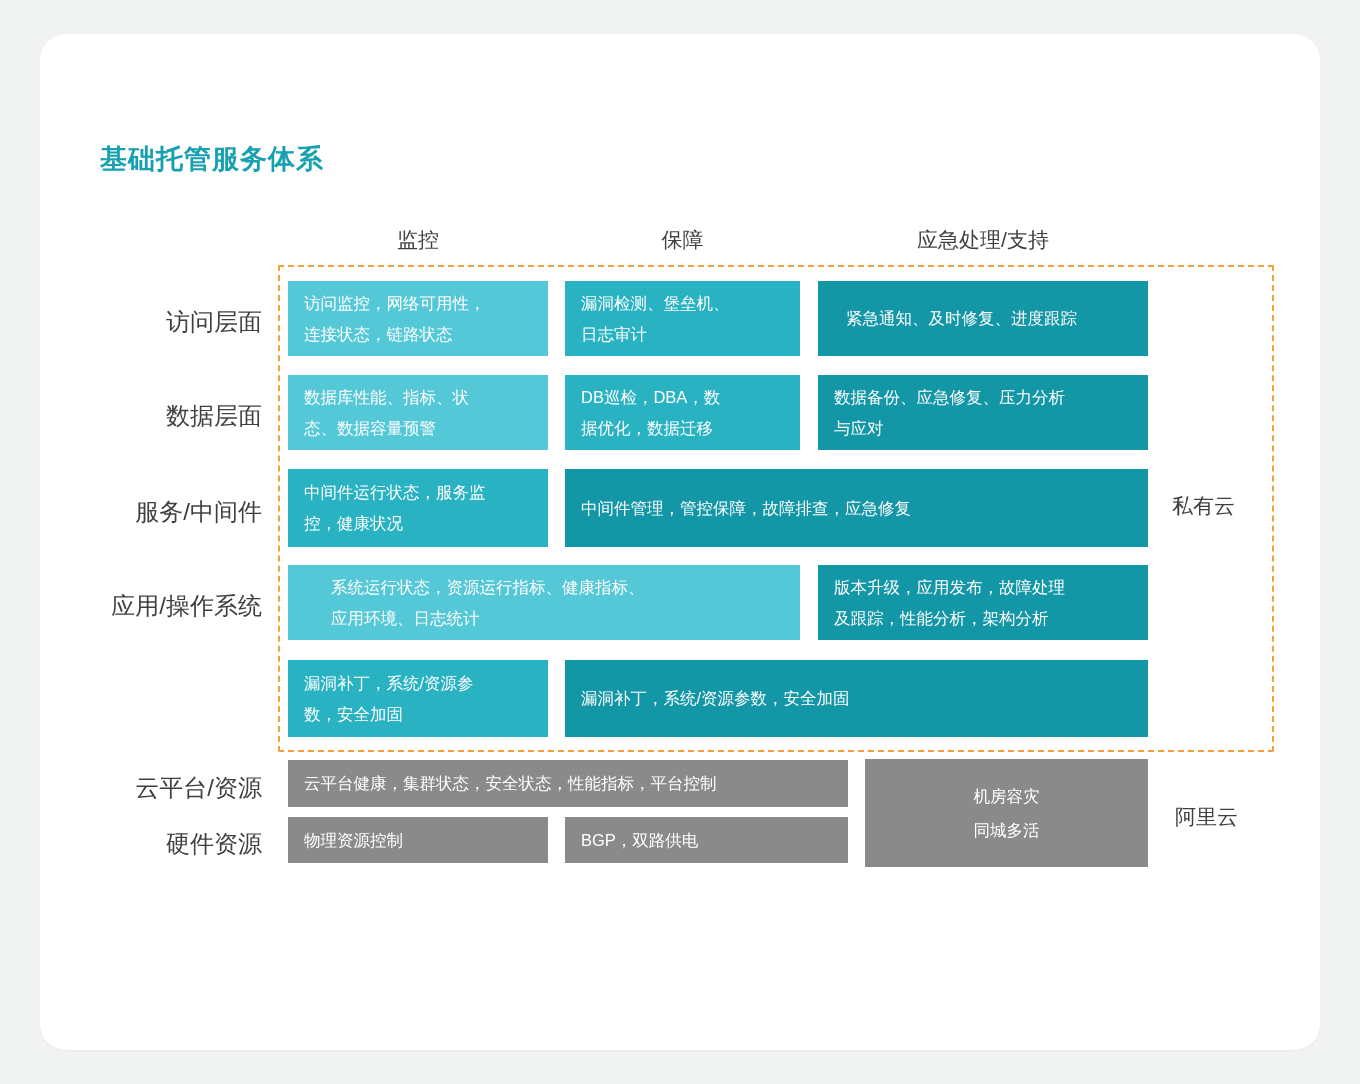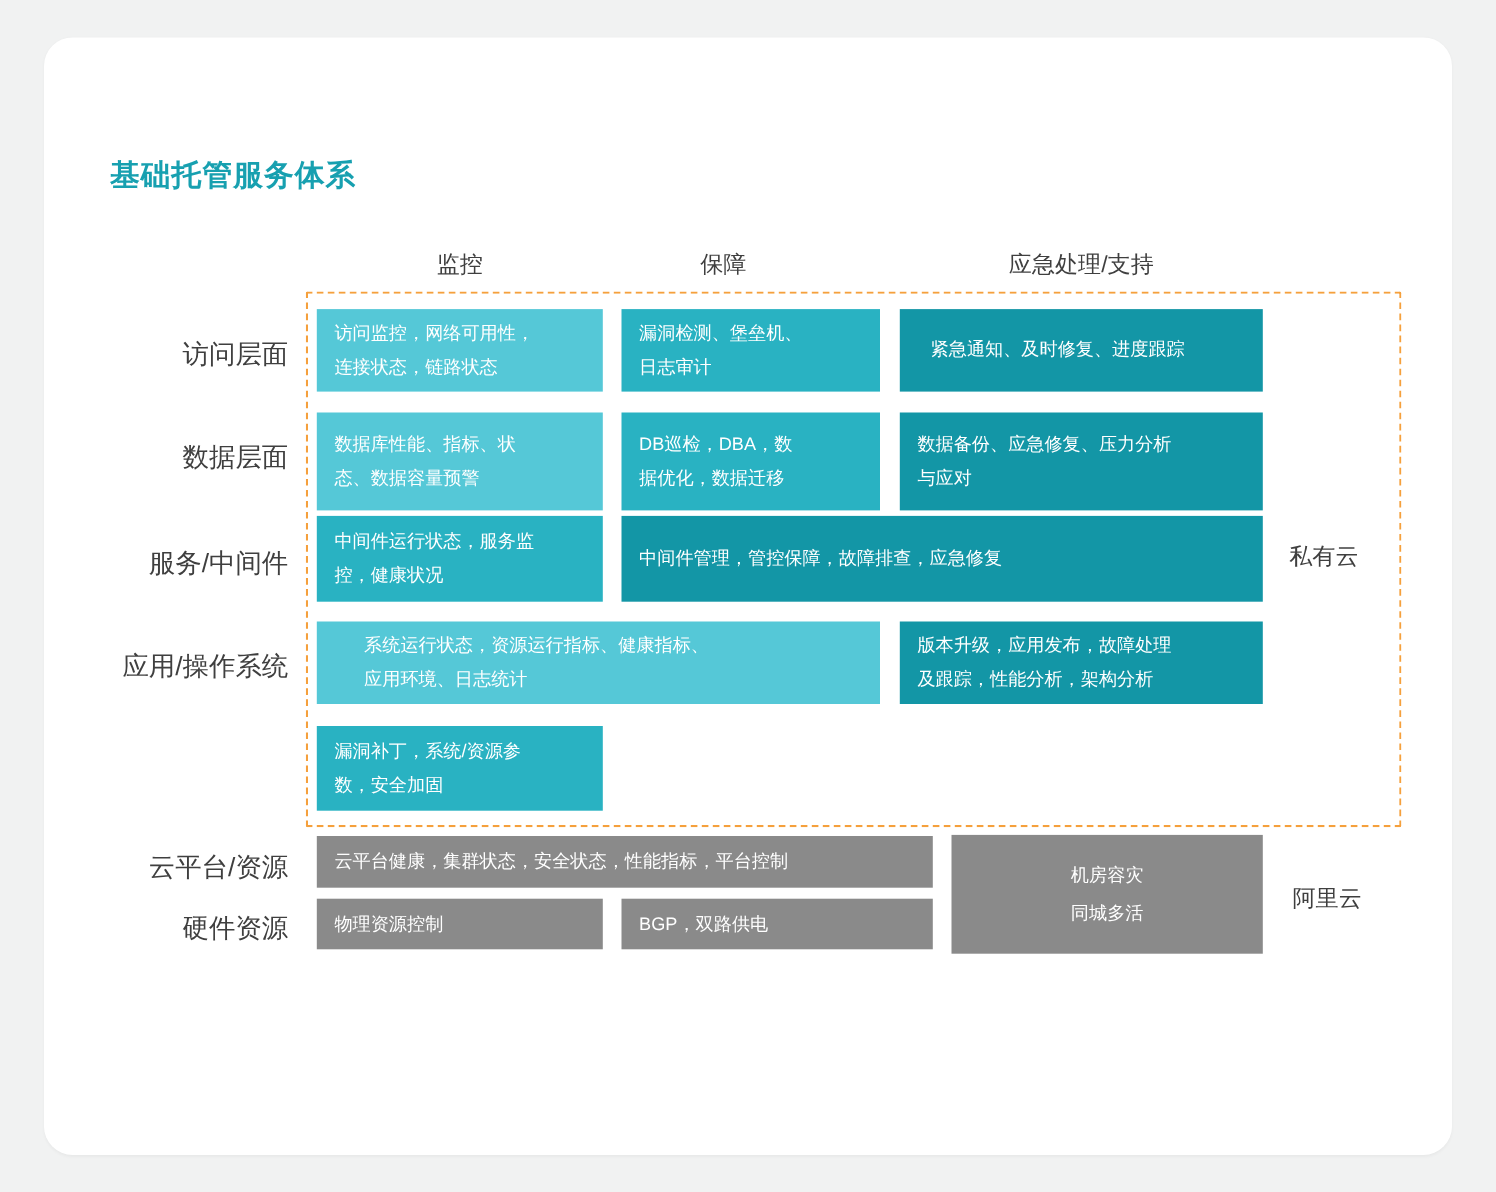--- a/index.html
+++ b/index.html
@@ -33,40 +33,40 @@
     border:2px dashed #F5A03C;border-radius:2px;
   }
   .box{
     display:flex;align-items:center;
     color:#ffffff;font-size:16.5px;line-height:31px;
     padding:0 16px;white-space:pre-line;
   }
   .box.center{justify-content:center;text-align:center;padding:0;line-height:34px;}
   .side-label{font-size:21px;color:#3f3f3f;}
   
-  .r1{top:281px;height:75px;} .r2{top:375px;height:89px;}
+  .r1{top:281px;height:75px;} .r2{top:375px;height:75px;}
   .r3{top:469px;height:78px;} .r4{top:565px;height:75px;}
   .r5{top:660px;height:77px;}
   .r6{top:760px;height:47px;} .r7{top:817px;height:46px;}
   .c1{left:288px;width:260px;} .c2{left:565px;width:235px;}
   .c3{left:818px;width:330px;}
   .c23{left:565px;width:583px;} .c12{left:288px;width:512px;padding-left:43px;}
   .g12{left:288px;width:560px;}
   .tall{left:865px;top:759px;width:283px;height:108px;}
 </style>
 </head>
 <body>
 
 <div class="stage">
   <div class="card"></div>
 
   <div class="abs title" style="color: rgb(23, 160, 176);">基础托管服务体系</div>
 
   <div class="abs col-header" style="left:288px;width:260px;">监控</div>
-  <div class="abs col-header" style="left:540px;width:235px;">保障</div>
+  <div class="abs col-header" style="left:565px;width:235px;">保障</div>
   <div class="abs col-header" style="left:818px;width:330px;">应急处理/支持</div>
 
   <div class="abs dashed-frame" style="border-color: rgb(245, 160, 60);"></div>
 
   <div class="abs row-label" style="top:306px;">访问层面</div>
   <div class="abs row-label" style="top:400px;">数据层面</div>
   <div class="abs row-label" style="top:496px;">服务/中间件</div>
   <div class="abs row-label" style="top:590px;">应用/操作系统</div>
   <div class="abs row-label" style="top:772px;">云平台/资源</div>
   <div class="abs row-label" style="top:828px;">硬件资源</div>
@@ -88,20 +88,21 @@
 与应对</div>
   <div class="abs box r3 c23" style="background-color: rgb(19, 150, 166);">中间件管理，管控保障，故障排查，应急修复</div>
 
   <div class="abs box r4 c12" style="background-color: rgb(85, 200, 215);">系统运行状态，资源运行指标、健康指标、
 应用环境、日志统计</div>
   <div class="abs box r4 c3" style="background-color: rgb(19, 150, 166);">版本升级，应用发布，故障处理
 及跟踪，性能分析，架构分析</div>
 
   <div class="abs box r5 c1" style="background-color: rgb(41, 178, 194);">漏洞补丁，系统/资源参
 数，安全加固</div>
+  <div class="abs box r5 c23" style="background-color: rgb(19, 150, 166);">漏洞补丁，系统/资源参数，安全加固</div>
 
   <div class="abs side-label" style="left:1172px;top:492px;">私有云</div>
 
   <div class="abs box r6 g12" style="background-color: rgb(138, 138, 138);">云平台健康，集群状态，安全状态，性能指标，平台控制</div>
   <div class="abs box r7 c1" style="background-color: rgb(138, 138, 138);">物理资源控制</div>
   <div class="abs box r7" style="left: 565px; width: 283px; background-color: rgb(138, 138, 138);">BGP，双路供电</div>
   <div class="abs box center tall" style="background-color: rgb(138, 138, 138);">机房容灾
 同城多活</div>
 
   <div class="abs side-label" style="left:1175px;top:803px;">阿里云</div>

